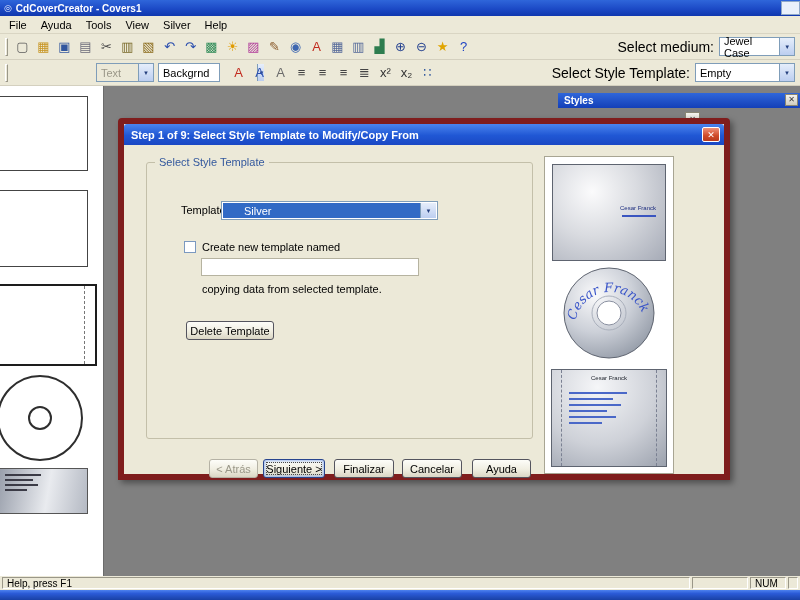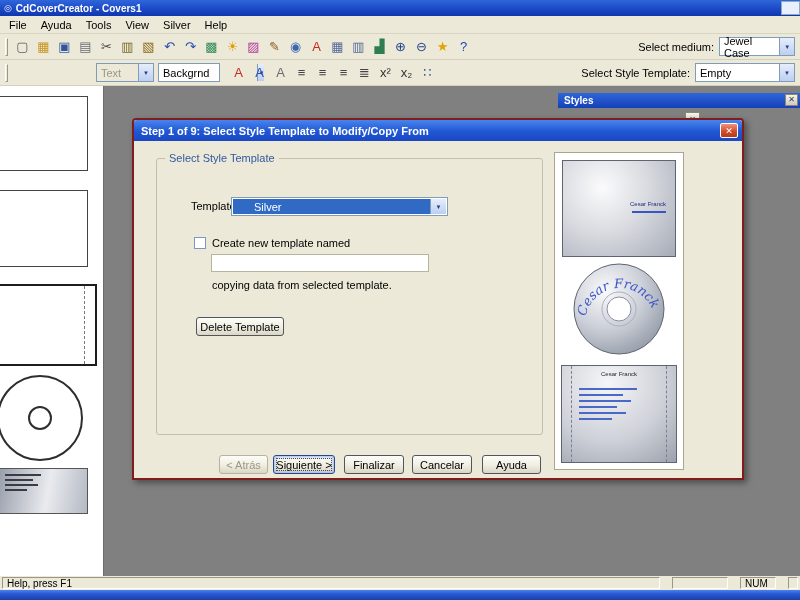--- a/index.html
+++ b/index.html
@@ -34,21 +34,21 @@
     font-size:11px; color:#000; padding:0 3px;
   }
   .tb1 { top:34px; } .tb2 { top:60px; }
   .grip { width:3px; height:18px; margin:0 4px 0 2px;
     border-left:1px solid #fff; border-top:1px solid #fff;
     border-right:1px solid #9a9788; border-bottom:1px solid #9a9788; }
   .iconrow { display:flex; align-items:center; }
   .tbicon { width:21px; height:20px; display:flex; align-items:center; justify-content:center;
     font-size:13px; line-height:1; border:1px solid transparent; }
   .tb-right { margin-left:auto; display:flex; align-items:center; gap:5px; padding-right:2px; }
-  .tblabel { font-size:11px; }
+  .tblabel { font-size:14px; }
   .combo { height:19px; background:#fff; border:1px solid #7F9DB9;
     display:flex; align-items:center; font-size:11px; padding-left:4px; }
   .combo .arrowbtn { width:15px; height:100%; margin-left:auto;
     background:linear-gradient(180deg,#E6EEFB,#BCCEF0); border-left:1px solid #7F9DB9;
     display:flex; align-items:center; justify-content:center; font-size:6px; color:#243f7e; }
   .combo.disabled { background:#ECE9D8; color:#9a9788; }
   .w76 { width:76px; } .w58 { width:58px; } .w62 { width:62px;gap:48px; } .w100 { width:100px; }
   .spacer86 { width:84px; height:1px; }
   
   .leftpanel { position:absolute; top:86px; left:0; width:104px; bottom:24px;
@@ -76,22 +76,22 @@
   .panel-x { position:absolute; left:685px; top:112px; width:15px; height:15px; }
   .scrollbar { position:absolute; left:685px; top:131px; width:15px; height:302px; background:#F2F0E4; }
   .sb-btn { position:absolute; left:0; width:15px; height:15px;
     background:linear-gradient(180deg,#EFEDE1,#D4D0BE); border:1px solid #A7A393;
     display:flex; align-items:center; justify-content:center; font-size:6px; color:#3c3c3c; }
   .sb-up { top:0; } .sb-down { bottom:0; }
   .sb-thumb { position:absolute; left:0; top:16px; width:15px; height:46px;
     background:linear-gradient(90deg,#E8E5D6,#D5D1C0); border:1px solid #A7A393; }
   
   .wizard { position:absolute; left:118px; top:118px; width:612px; height:362px;
-    background:#ECE9D8; border:2px solid #7f1d1d; border-radius:4px 4px 0 0;
-    box-shadow:3px 3px 6px rgba(0,0,0,.4);margin-left:14px; }
+    background:#ECE9D8; border:6px solid #7f1d1d; border-radius:4px 4px 0 0;
+    box-shadow:3px 3px 6px rgba(0,0,0,.4); }
   .wiz-title { height:21px; border-radius:3px 3px 0 0;
     background:linear-gradient(180deg,#4a84ee 0%,#2057d4 55%,#1a48c4 100%);
     display:flex; align-items:center; color:#fff; font-size:11px; font-weight:bold;
     padding:0 4px 0 7px; }
   .wiz-close { width:18px; height:15px; margin-left:auto;
     background:linear-gradient(180deg,#f0917a,#cf4a28 60%,#b83a1c);
     border:1px solid #fff; border-radius:2px; color:#fff; font-size:9px; font-weight:bold;
     display:flex; align-items:center; justify-content:center; }
   .wiz-body { position:relative; height:341px; font-size:11px; }
   .groupbox { position:absolute; left:22px; top:17px; width:387px; height:277px;
@@ -129,21 +129,21 @@
   .pv-back { position:absolute; left:6px; top:212px; width:116px; height:98px;
     border:1px solid #5e6470; overflow:hidden;
     background:radial-gradient(circle at 40% 18%,#f5f6f8 0%,#ced1d8 55%,#9ba1ad 100%); }
   .pv-back .fold { position:absolute; top:0; bottom:0; border-left:1px dashed #7a8092; }
   .pv-back .btitle { position:absolute; top:5px; left:0; right:0; text-align:center;
     font-size:6px; color:#20252e; }
   .pv-back .tracks { position:absolute; top:22px; left:17px; }
   .pv-back .trk { height:2px; background:#4a68c8; margin-bottom:4px; }
   
   .statusbar { position:absolute; left:0; right:0; top:576px; height:14px;
-    background:#ECE9D8; display:flex; gap:12px; padding:1px 2px; font-size:10px; color:#000; }
+    background:#ECE9D8; display:flex; gap:2px; padding:1px 2px; font-size:10px; color:#000; }
   .spanel { border:1px solid; border-color:#9a9788 #fff #fff #9a9788;
     display:flex; align-items:center; padding:0 4px; }
   .sp1 { flex:1; } .sp2 { width:56px; } .sp3 { width:36px; } .sp4 { width:8px; }
   .taskbar { position:absolute; left:0; right:0; bottom:0; height:10px;
     background:linear-gradient(180deg,#4d82ef 0%,#2b5bd7 35%,#1941A5 100%); }
 </style>
 </head>
 <body>
 
 <div id="screen">

